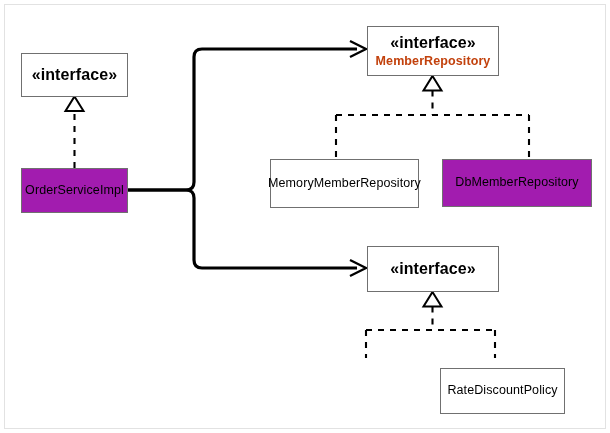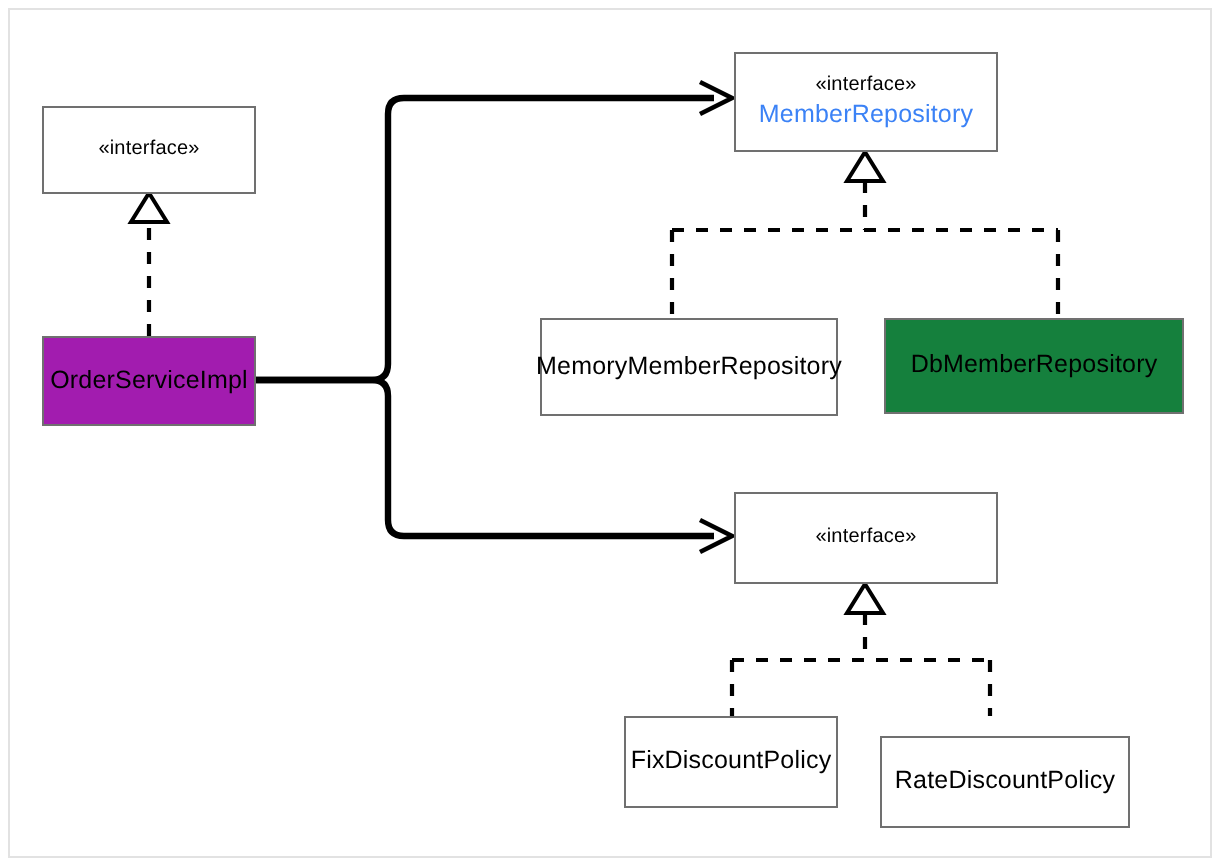--- a/index.html
+++ b/index.html
@@ -44,29 +44,29 @@
     border: 1px solid #707070;
     display: flex;
     flex-direction: column;
     align-items: center;
     justify-content: center;
     text-align: center;
     line-height: 1.22;
     color: #000000;
   }
   .stereotype {
-    font-size: 10px;
-    font-weight: normal;
+    font-size: 16px;
+    font-weight: bold;
     color: #000000;
     letter-spacing: 0.1px;
   }
   .cls-name-bold {
     font-size: 12.5px;
-    font-weight: normal;
-    color: #3b82f6;
+    font-weight: bold;
+    color: #c2410c;
     letter-spacing: 0.1px;
     margin-top: 1px;
   }
   .cls-name {
     font-size: 12.5px;
     font-weight: normal;
     color: #000000;
     letter-spacing: 0.1px;
   }
 </style>
@@ -126,29 +126,26 @@
 
   <div class="uml-box" id="node-member-repository" style="left: 367px; top: 26px; width: 132px; height: 50px; border-color: rgb(112, 112, 112); background: rgb(255, 255, 255);">
     <div class="stereotype">«interface»</div>
     <div class="cls-name-bold">MemberRepository</div>
   </div>
 
   <div class="uml-box" id="node-memory-member-repository" style="left: 270px; top: 159px; width: 149px; height: 49px; border-color: rgb(112, 112, 112); background: rgb(255, 255, 255);">
     <div class="cls-name">MemoryMemberRepository</div>
   </div>
 
-  <div class="uml-box" id="node-db-member-repository" style="left: 442px; top: 159px; width: 150px; height: 48px; border-color: rgb(112, 112, 112); background: #15803d;">
+  <div class="uml-box" id="node-db-member-repository" style="left: 442px; top: 159px; width: 150px; height: 48px; border-color: rgb(112, 112, 112); background: #a21caf;">
     <div class="cls-name">DbMemberRepository</div>
   </div>
 
   <div class="uml-box" id="node-discount-policy" style="left: 367px; top: 246px; width: 132px; height: 46px; border-color: rgb(112, 112, 112); background: rgb(255, 255, 255);">
     <div class="stereotype">«interface»</div>
   </div>
 
-  <div class="uml-box" id="node-fix-discount-policy" style="left: 312px; top: 358px; width: 107px; height: 46px; border-color: rgb(112, 112, 112); background: rgb(255, 255, 255);">
-    <div class="cls-name">FixDiscountPolicy</div>
-  </div>
 
   <div class="uml-box" id="node-rate-discount-policy" style="left: 440px; top: 368px; width: 125px; height: 46px; border-color: rgb(112, 112, 112); background: rgb(255, 255, 255);">
     <div class="cls-name">RateDiscountPolicy</div>
   </div>
 
 </div>
 
 </body></html>

